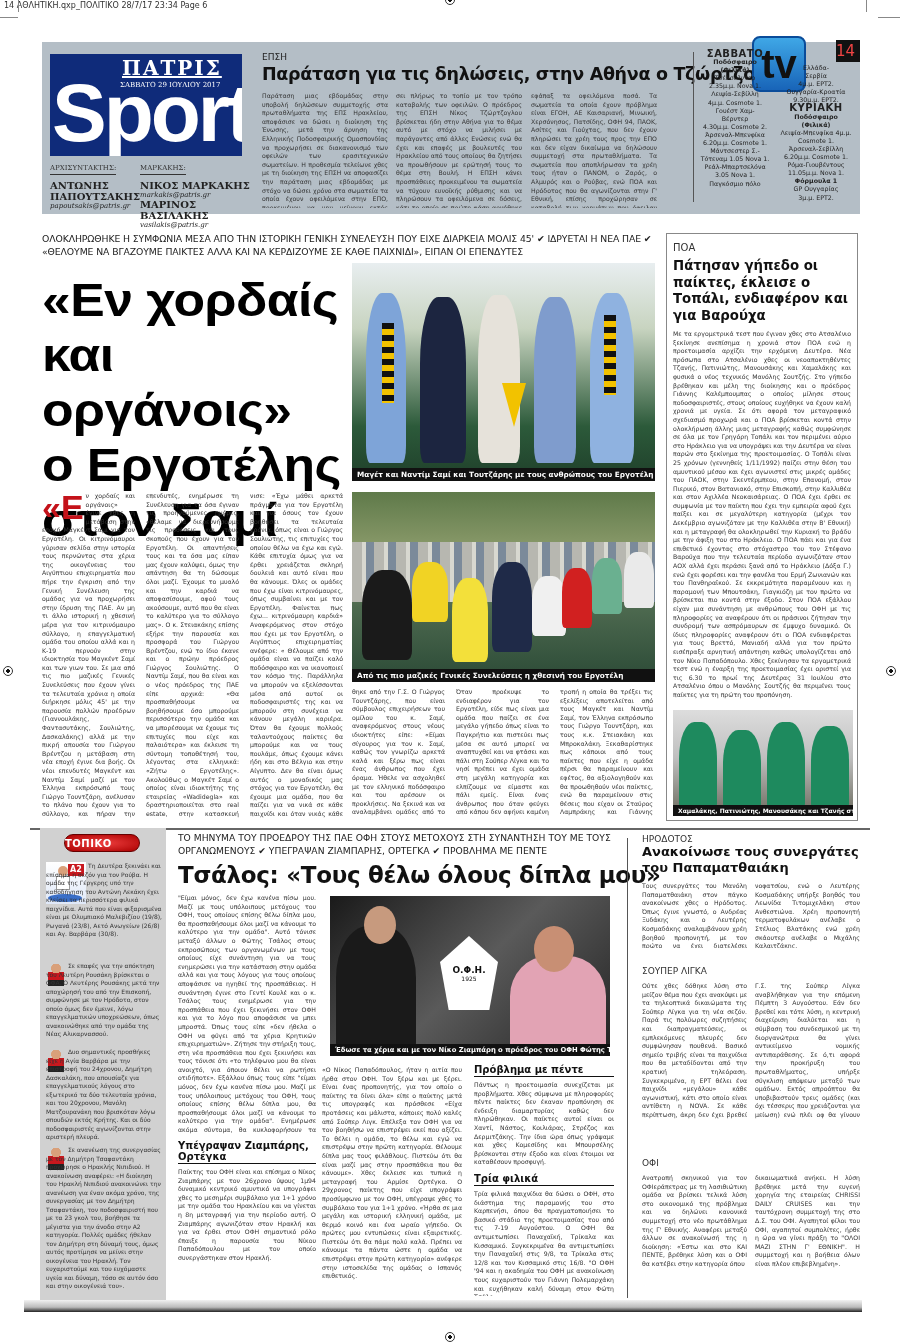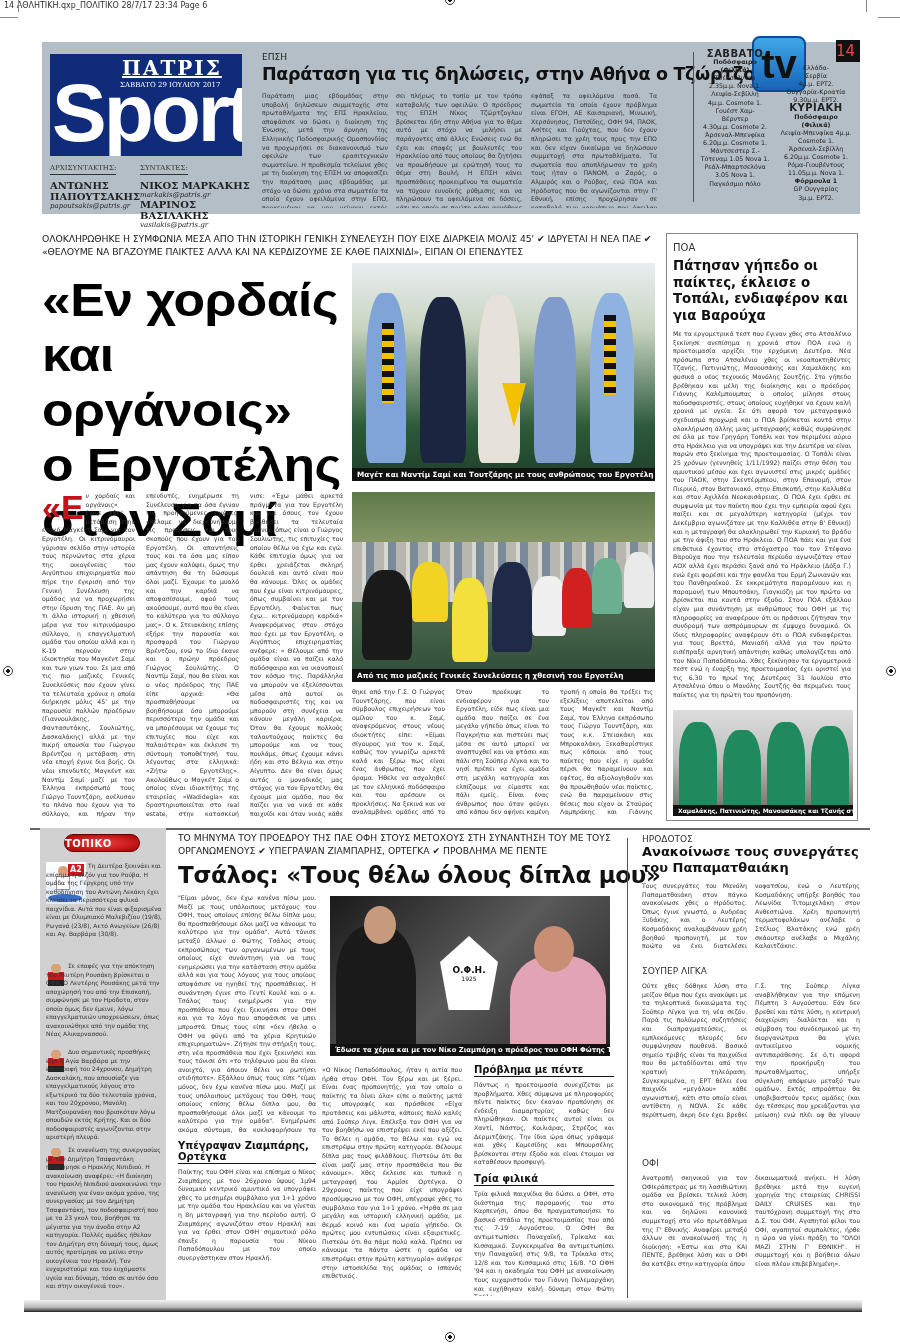--- a/index.html
+++ b/index.html
@@ -67,21 +67,21 @@
   <span class="patris">ΠΑΤΡΙΣ</span>
   <span class="date">ΣΑΒΒΑΤΟ 29 ΙΟΥΛΙΟΥ 2017</span>
   <span class="sport">Sport</span>
 </div>
 <div class="abs staff" style="left:50px;top:164px;width:100px">
   <div class="lbl">ΑΡΧΙΣΥΝΤΑΚΤΗΣ:</div>
   <div style="margin-top:5px"><b>ΑΝΤΩΝΗΣ ΠΑΠΟΥΤΣΑΚΗΣ</b></div>
   <div><i>papoutsakis@patris.gr</i></div>
 </div>
 <div class="abs staff" style="left:140px;top:164px;width:120px">
-  <div class="lbl">ΣΥΝΤΑΚΤΕΣ:</div>
+  <div class="lbl">ΜΑΡΚΑΚΗΣ:</div>
   <div style="margin-top:5px"><b>ΝΙΚΟΣ ΜΑΡΚΑΚΗΣ</b> <i>markakis@patris.gr</i></div>
   <div><b>ΜΑΡΙΝΟΣ ΒΑΣΙΛΑΚΗΣ</b> <i>vasilakis@patris.gr</i></div>
 </div>
 
 <div class="abs epsh-kicker">ΕΠΣΗ</div>
 <div class="abs epsh-title">Παράταση για τις δηλώσεις, στην Αθήνα ο Τζώρτζογλου</div>
 <div class="abs coltext" style="left:262px;top:92px;width:126px;height:116px;overflow:hidden">Παράταση μιας εβδομάδας στην υποβολή δηλώσεων συμμετοχής στα πρωταθλήματα της ΕΠΣ Ηρακλείου, αποφάσισε να δώσει η διοίκηση της Ένωσης, μετά την άρνηση της Ελληνικής Ποδοσφαιρικής Ομοσπονδίας να προχωρήσει σε διακανονισμό των οφειλών των ερασιτεχνικών σωματείων. Η προθεσμία τελείωνε χθες με τη διοίκηση της ΕΠΣΗ να αποφασίζει την παράταση μιας εβδομάδας με στόχο να δώσει χρόνο στα σωματεία τα οποία έχουν οφειλόμενα στην ΕΠΟ, προκειμένου να μην μείνουν εκτός διοργανώσεων, μέχρι να ξεκαθαρί-</div>
 <div class="abs coltext" style="left:396px;top:92px;width:126px;height:116px;overflow:hidden">σει πλήρως το τοπίο με τον τρόπο καταβολής των οφειλών. Ο πρόεδρος της ΕΠΣΗ Νίκος Τζώρτζογλου βρίσκεται ήδη στην Αθήνα για το θέμα αυτό με στόχο να μιλήσει με παράγοντες από άλλες Ενώσεις ενώ θα έχει και επαφές με βουλευτές του Ηρακλείου από τους οποίους θα ζητήσει να προωθήσουν με ερώτησή τους το θέμα στη Βουλή. Η ΕΠΣΗ κάνει προσπάθειες προκειμένου τα σωματεία να τύχουν ευνοϊκής ρύθμισης και να πληρώσουν τα οφειλόμενα σε δόσεις, κάτι το οποίο σε πρώτη φάση αρνήθηκε η Ομοσπονδία, ζητώντας</div>
 <div class="abs coltext" style="left:531px;top:92px;width:126px;height:116px;overflow:hidden">εφάπαξ τα οφειλόμενα ποσά. Τα σωματεία τα οποία έχουν πρόβλημα είναι ΕΓΟΗ, ΑΕ Καισαριανή, Μινωική, Χερσόνησος, Πατσίδης, ΟΦΗ 94, ΠΑΟΚ, Ασίτες και Γιούχτας, που δεν έχουν πληρώσει τα χρέη τους προς την ΕΠΟ και δεν είχαν δικαίωμα να δηλώσουν συμμετοχή στα πρωταθλήματα. Τα σωματεία που αποπλήρωσαν τα χρέη τους ήταν ο ΠΑΝΟΜ, ο Ζαρός, ο Αλμυρός και ο Ρούβας, ενώ ΠΟΑ και Ηρόδοτος που θα αγωνίζονται στην Γ' Εθνική, επίσης προχώρησαν σε καταβολή των χρημάτων που όφειλαν στην ΕΠΟ.</div>
 <div class="abs vline" style="left:693px;top:52px;height:150px"></div>

